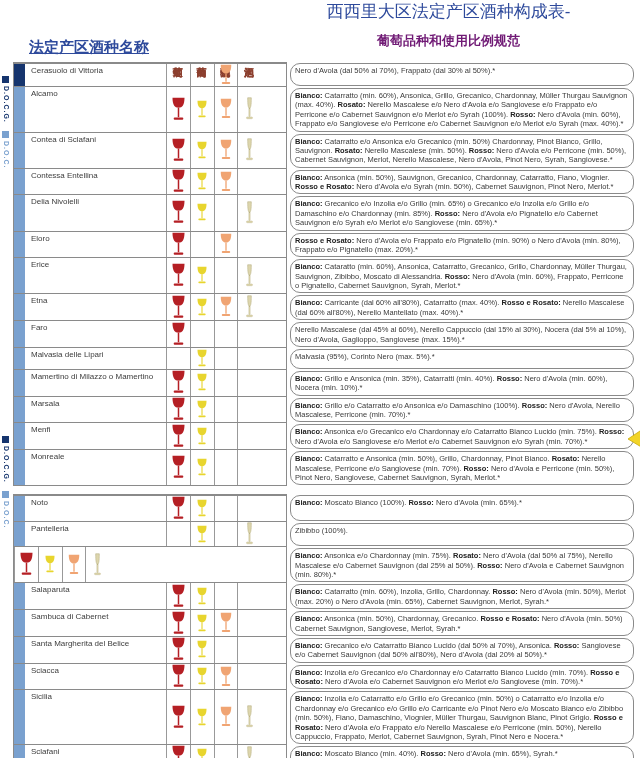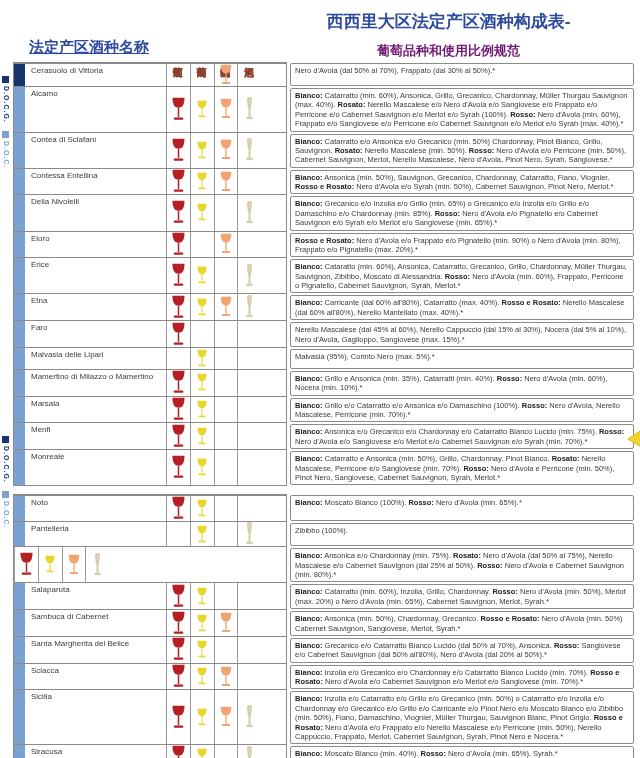--- a/index.html
+++ b/index.html
@@ -26,38 +26,38 @@
   
   .header-row{display:flex;height:62px;}
   .name-header{width:152px;display:flex;align-items:flex-end;justify-content:center;
     padding-bottom:5px;box-sizing:border-box;color:#2e4a9c;font-weight:bold;font-size:15px;text-decoration:underline;}
   .glass-headers{width:95px;display:flex;}
   .ghead{width:23.75px;display:flex;align-items:flex-end;justify-content:center;
     padding-bottom:3px;box-sizing:border-box;}
   .vlabel{writing-mode:vertical-rl;text-orientation:upright;font-size:10px;
     font-weight:bold;color:#8c3f2e;line-height:1.05;}
   .title-area{flex:1;margin-left:3px;text-align:center;}
-  .main-title{color:#2e4a9c;font-weight:bold;font-size:17px;margin-top:10px;}
+  .main-title{color:#2e4a9c;font-weight:normal;font-size:17px;}
   .sub-title{color:#701a75;font-weight:bold;font-size:13px;margin-top:9px;}
 
   
   .tableblock{display:flex;flex-direction:column;}
   .block-gap{height:8px;}
   .trow{display:flex;min-height:19px;}
   .left-grid{width:274px;box-sizing:border-box;display:flex;
     border:1px solid #8a8a8a;border-top:0;}
   .tableblock .trow:first-child .left-grid{border-top:2px solid #8a8a8a;}
   .name-cell{width:152px;box-sizing:border-box;position:relative;
     padding:2px 2px 2px 17px;font-size:8px;color:#3c3c3c;}
   .band{position:absolute;left:0;top:0;bottom:0;width:11px;background:#7aa1cf;}
   .band.docg{background:#16356e;}
   .gcell{width:23.75px;box-sizing:border-box;border-left:1px solid #999;
     display:flex;align-items:center;justify-content:center;}
   .desc-cell{flex:1;display:flex;padding:1px 0 1px 3px;box-sizing:border-box;}
-  .desc-box{flex:1;border:1px solid #8a8a8a;border-radius:2px;
+  .desc-box{flex:1;border:1px solid #8a8a8a;border-radius:10px;
     padding:2px 4px;font-size:7.5px;line-height:1.25;color:#3a3a3a;box-sizing:border-box;}
   .desc-box b{color:#222;}
 
   
   .cursor-arrow{position:absolute;right:-3px;top:428px;width:16px;height:22px;}
 </style>
 </head>
 <body>
 
 <div class="page">
@@ -778,21 +778,21 @@
     </div>
     <div class="desc-cell">
       <div class="desc-box"><b>Bianco:</b> Inzolia e/o Catarratto e/o Grillo e/o Grecanico (min. 50%) o Catarratto e/o Inzolia e/o Chardonnay e/o Grecanico e/o Grillo e/o Carricante e/o Pinot Nero e/o Moscato Bianco e/o Zibibbo (min. 50%), Fiano, Damaschino, Viognier, Müller Thurgau, Sauvignon Blanc, Pinot Grigio. <b>Rosso e Rosato:</b> Nero d'Avola e/o Frappato e/o Nerello Mascalese e/o Perricone (min. 50%), Nerello Cappuccio, Frappato, Merlot, Cabernet Sauvignon, Syrah, Pinot Nero e Nocera.*</div>
     </div>
   </div>
 
   <div class="trow">
     <div class="left-grid">
       <div class="name-cell">
         <span class="band"></span>
-        <span>Siracusa</span>
+        <span>Sclafani</span>
       </div>
       <div class="gcell">
               <svg width="17" height="25" viewBox="0 0 16 25">
                 <path d="M2,0.8 H14 C14,7.8 11.8,10.8 8,10.8 C4.2,10.8 2,7.8 2,0.8 Z" fill="#b51f24"></path>
                 <rect x="7.25" y="10.8" width="1.5" height="9.4" fill="#b51f24"></rect>
                 <rect x="3.2" y="20.6" width="9.6" height="2.1" rx="1" fill="#b51f24"></rect>
               </svg>
             </div>
       <div class="gcell">
               <svg width="12" height="21" viewBox="0 0 16 25">

